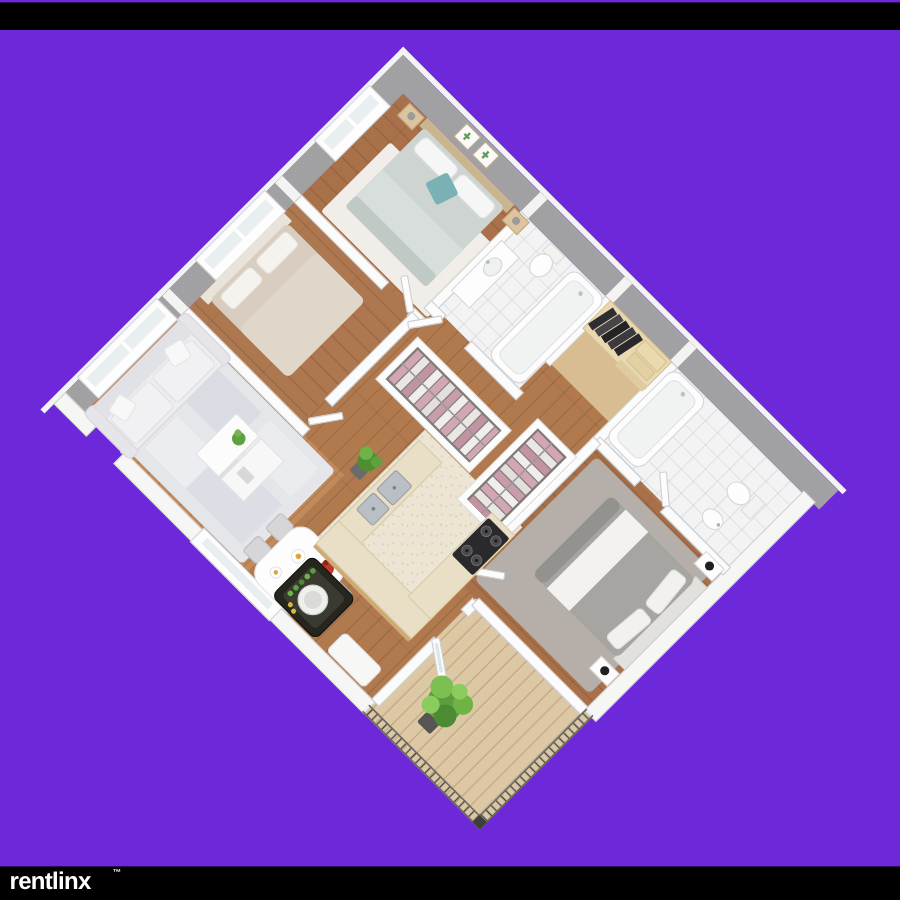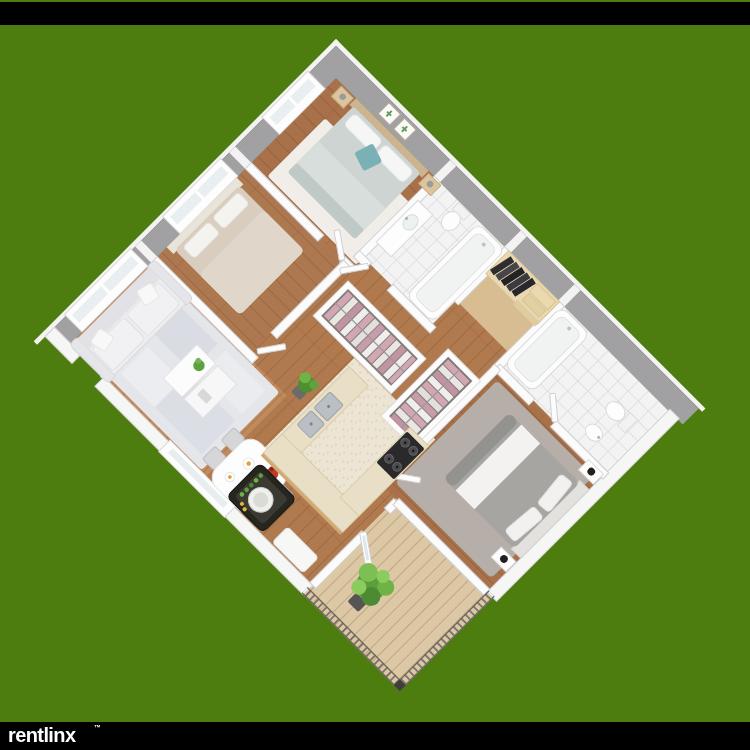--- a/index.html
+++ b/index.html
@@ -1,16 +1,16 @@
 <!DOCTYPE html>
 <html><head>
 <meta charset="utf-8">
 <style>
   html,body{margin:0;padding:0;background:#fff;}
-  #stage{position:relative;width:750px;height:750px;background:#4d7c0f;overflow:hidden;
+  #stage{position:relative;width:750px;height:750px;background:#6d28d9;overflow:hidden;
          font-family:"Liberation Sans",sans-serif;}
   .bar{position:absolute;left:0;width:750px;background:#000;}
   #top-bar{top:2px;height:23px;}
   #bottom-bar{top:722px;height:28px;}
   #logo{position:absolute;left:8px;top:724px;color:#fff;font-weight:bold;
         font-size:20px;letter-spacing:-0.6px;}
   #logo-mark{position:absolute;left:94px;top:724px;color:#fff;font-size:7px;font-weight:bold;}
   svg{position:absolute;top:0;left:0;}
   .wallcap{fill:#f3f3f3;}
   .iwall{fill:#fbfbfb;stroke:#cfcfd2;stroke-width:1;}

